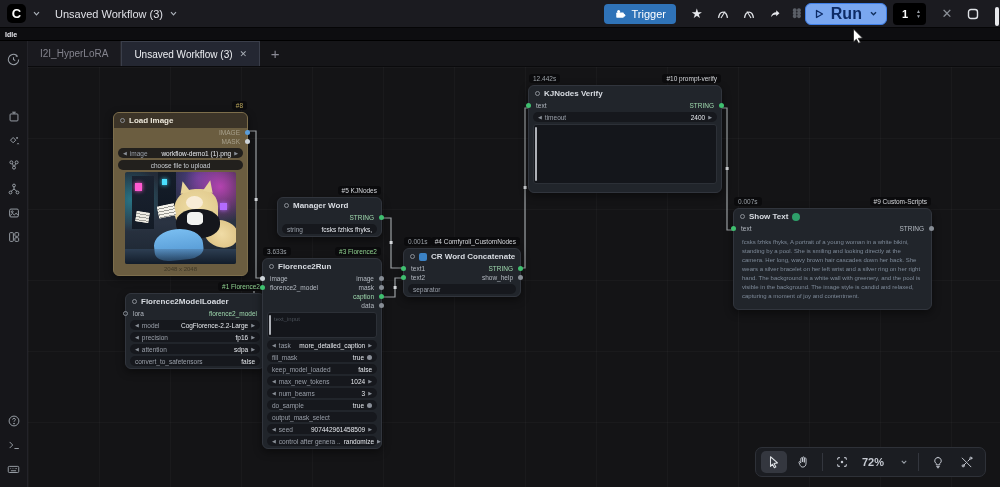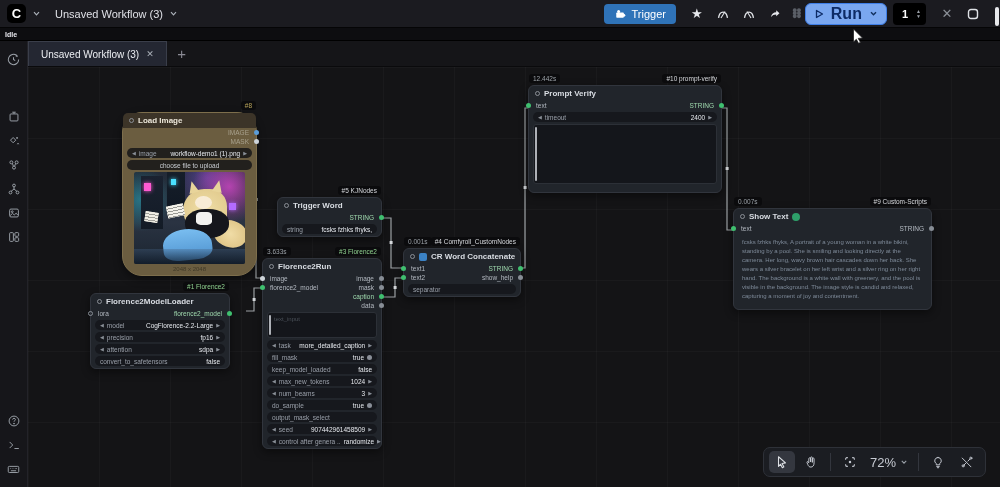--- a/index.html
+++ b/index.html
@@ -142,21 +142,21 @@
   .mini-ic { width:8px; height:8px; border-radius:2px; flex:0 0 auto; }
 
   
   .btoolbar { position:absolute; right:14px; bottom:10px; height:30px; background:#1b1d22;
     border:1px solid #2e3138; border-radius:7px; display:flex; align-items:center; padding:0 5px;
     z-index:20; gap:3px; }
   .bt-btn { width:26px; height:22px; border-radius:5px; display:flex; align-items:center;
     justify-content:center; }
   .bt-btn.active { background:#34373f; }
   .bt-div { width:1px; height:18px; background:#33363e; margin:0 3px; }
-  .zoom-lbl { color:#c6cad2; font-size:13px; display:flex; align-items:center; gap:4px; padding:0 4px; }
+  .zoom-lbl { color:#c6cad2; font-size:11px; display:flex; align-items:center; gap:16px; padding:0 4px;font-weight:bold; }
 
   .cursor { position:absolute; left:852px; top:28px; z-index:60; }
 </style>
 </head>
 <body>
 
 <div class="topbar">
   <div class="logo">C</div>
   <span class="tb-chev">
     <svg width="9" height="9" viewBox="0 0 9 9">
@@ -295,20 +295,23 @@
   </div>
   <div class="side-icon" style="margin-bottom:6px">
     <svg width="15" height="14" viewBox="0 0 16 16">
         <rect x="2" y="5" width="12" height="7" rx="1.2"></rect>
         <path d="M4.5 7.5h.8M7 7.5h.8M9.5 7.5h.8M12 7.5h-.8M5 10h6"></path>
       </svg>
   </div>
 </div>
 
 <div class="tabbar">
+  <div class="tab">
+    <span>I2I_HyperLoRA</span>
+  </div>
   <div class="tab active">
     <span>Unsaved Workflow (3)</span>
     <span class="tab-close">✕</span>
   </div>
   <div class="tab-add">+</div>
 </div>
 
 <div class="canvas"></div>
 
 <svg class="wires">
@@ -323,21 +326,21 @@
   <g fill="#d5d8db">
     <rect x="254.6" y="198" width="3" height="3"></rect>
     <rect x="252.6" y="298" width="3" height="3"></rect>
     <rect x="389.6" y="241" width="3" height="3"></rect>
     <rect x="393.6" y="286" width="3" height="3"></rect>
     <rect x="523.6" y="186" width="3" height="3"></rect>
     <rect x="725.6" y="167" width="3" height="3"></rect>
   </g>
 </svg>
 
-<div class="node brown" style="left:122px; top:112px; width:135px;border-radius:20px;">
+<div class="node brown" style="left:113px; top:112px; width:135px;">
   <div class="nbadge gold">#8</div>
   <div class="nhead">
     <span class="cdot"></span>
     <span>Load Image</span>
   </div>
   <div class="srow">
     <span></span>
       <span>IMAGE</span>
     <span class="pin r blue"></span>
   </div>
@@ -367,21 +370,21 @@
     <div class="pv face"></div>
     <div class="pv shirt"></div>
     <div class="pv dress"></div>
     <div class="pv sign1"></div>
     <div class="pv sign2"></div>
     <div class="pv puddle"></div>
   </div>
   <div class="img-caption">2048 x 2048</div>
 </div>
 
-<div class="node" style="left:90px; top:293px; width:140px;">
+<div class="node" style="left:125px; top:293px; width:140px;">
   <div class="nbadge green">#1 Florence2</div>
   <div class="nhead">
     <span class="cdot"></span>
     <span>Florence2ModelLoader</span>
   </div>
   <div class="srow">
     <span class="pin l hollow"></span>
     <span>lora</span>
     <span style="color:#9fd9ae">florence2_model</span>
     <span class="pin r green"></span>
@@ -407,21 +410,21 @@
   <div class="widget">
     <span class="wlabel">convert_to_safetensors</span>
     <span class="wvalue">false</span>
   </div>
 </div>
 
 <div class="node" style="left:277px; top:197px; width:105px;">
   <div class="nbadge">#5 KJNodes</div>
   <div class="nhead">
     <span class="cdot"></span>
-    <span>Trigger Word</span>
+    <span>Manager Word</span>
   </div>
   <div class="srow">
     <span></span>
       <span style="color:#9fd9ae">STRING</span>
     <span class="pin r green"></span>
   </div>
   <div class="widget">
     <span class="wlabel">string</span>
     <span class="wvalue">fcsks fzhks fhyks,</span>
   </div>
@@ -534,21 +537,21 @@
     <span class="wlabel">separator</span>
     <span class="wvalue"></span>
   </div>
 </div>
 
 <div class="node" style="left:528px; top:85px; width:194px; height:108px;">
   <div class="ntime">12.442s</div>
   <div class="nbadge">#10 prompt-verify</div>
   <div class="nhead">
     <span class="cdot"></span>
-    <span>Prompt Verify</span>
+    <span>KJNodes Verify</span>
   </div>
   <div class="srow">
     <span class="pin l green"></span>
     <span>text</span>
     <span style="color:#9fd9ae">STRING</span>
     <span class="pin r green"></span>
   </div>
   <div class="widget">
     <span class="warr">◀</span>
     <span class="wlabel">timeout</span>

